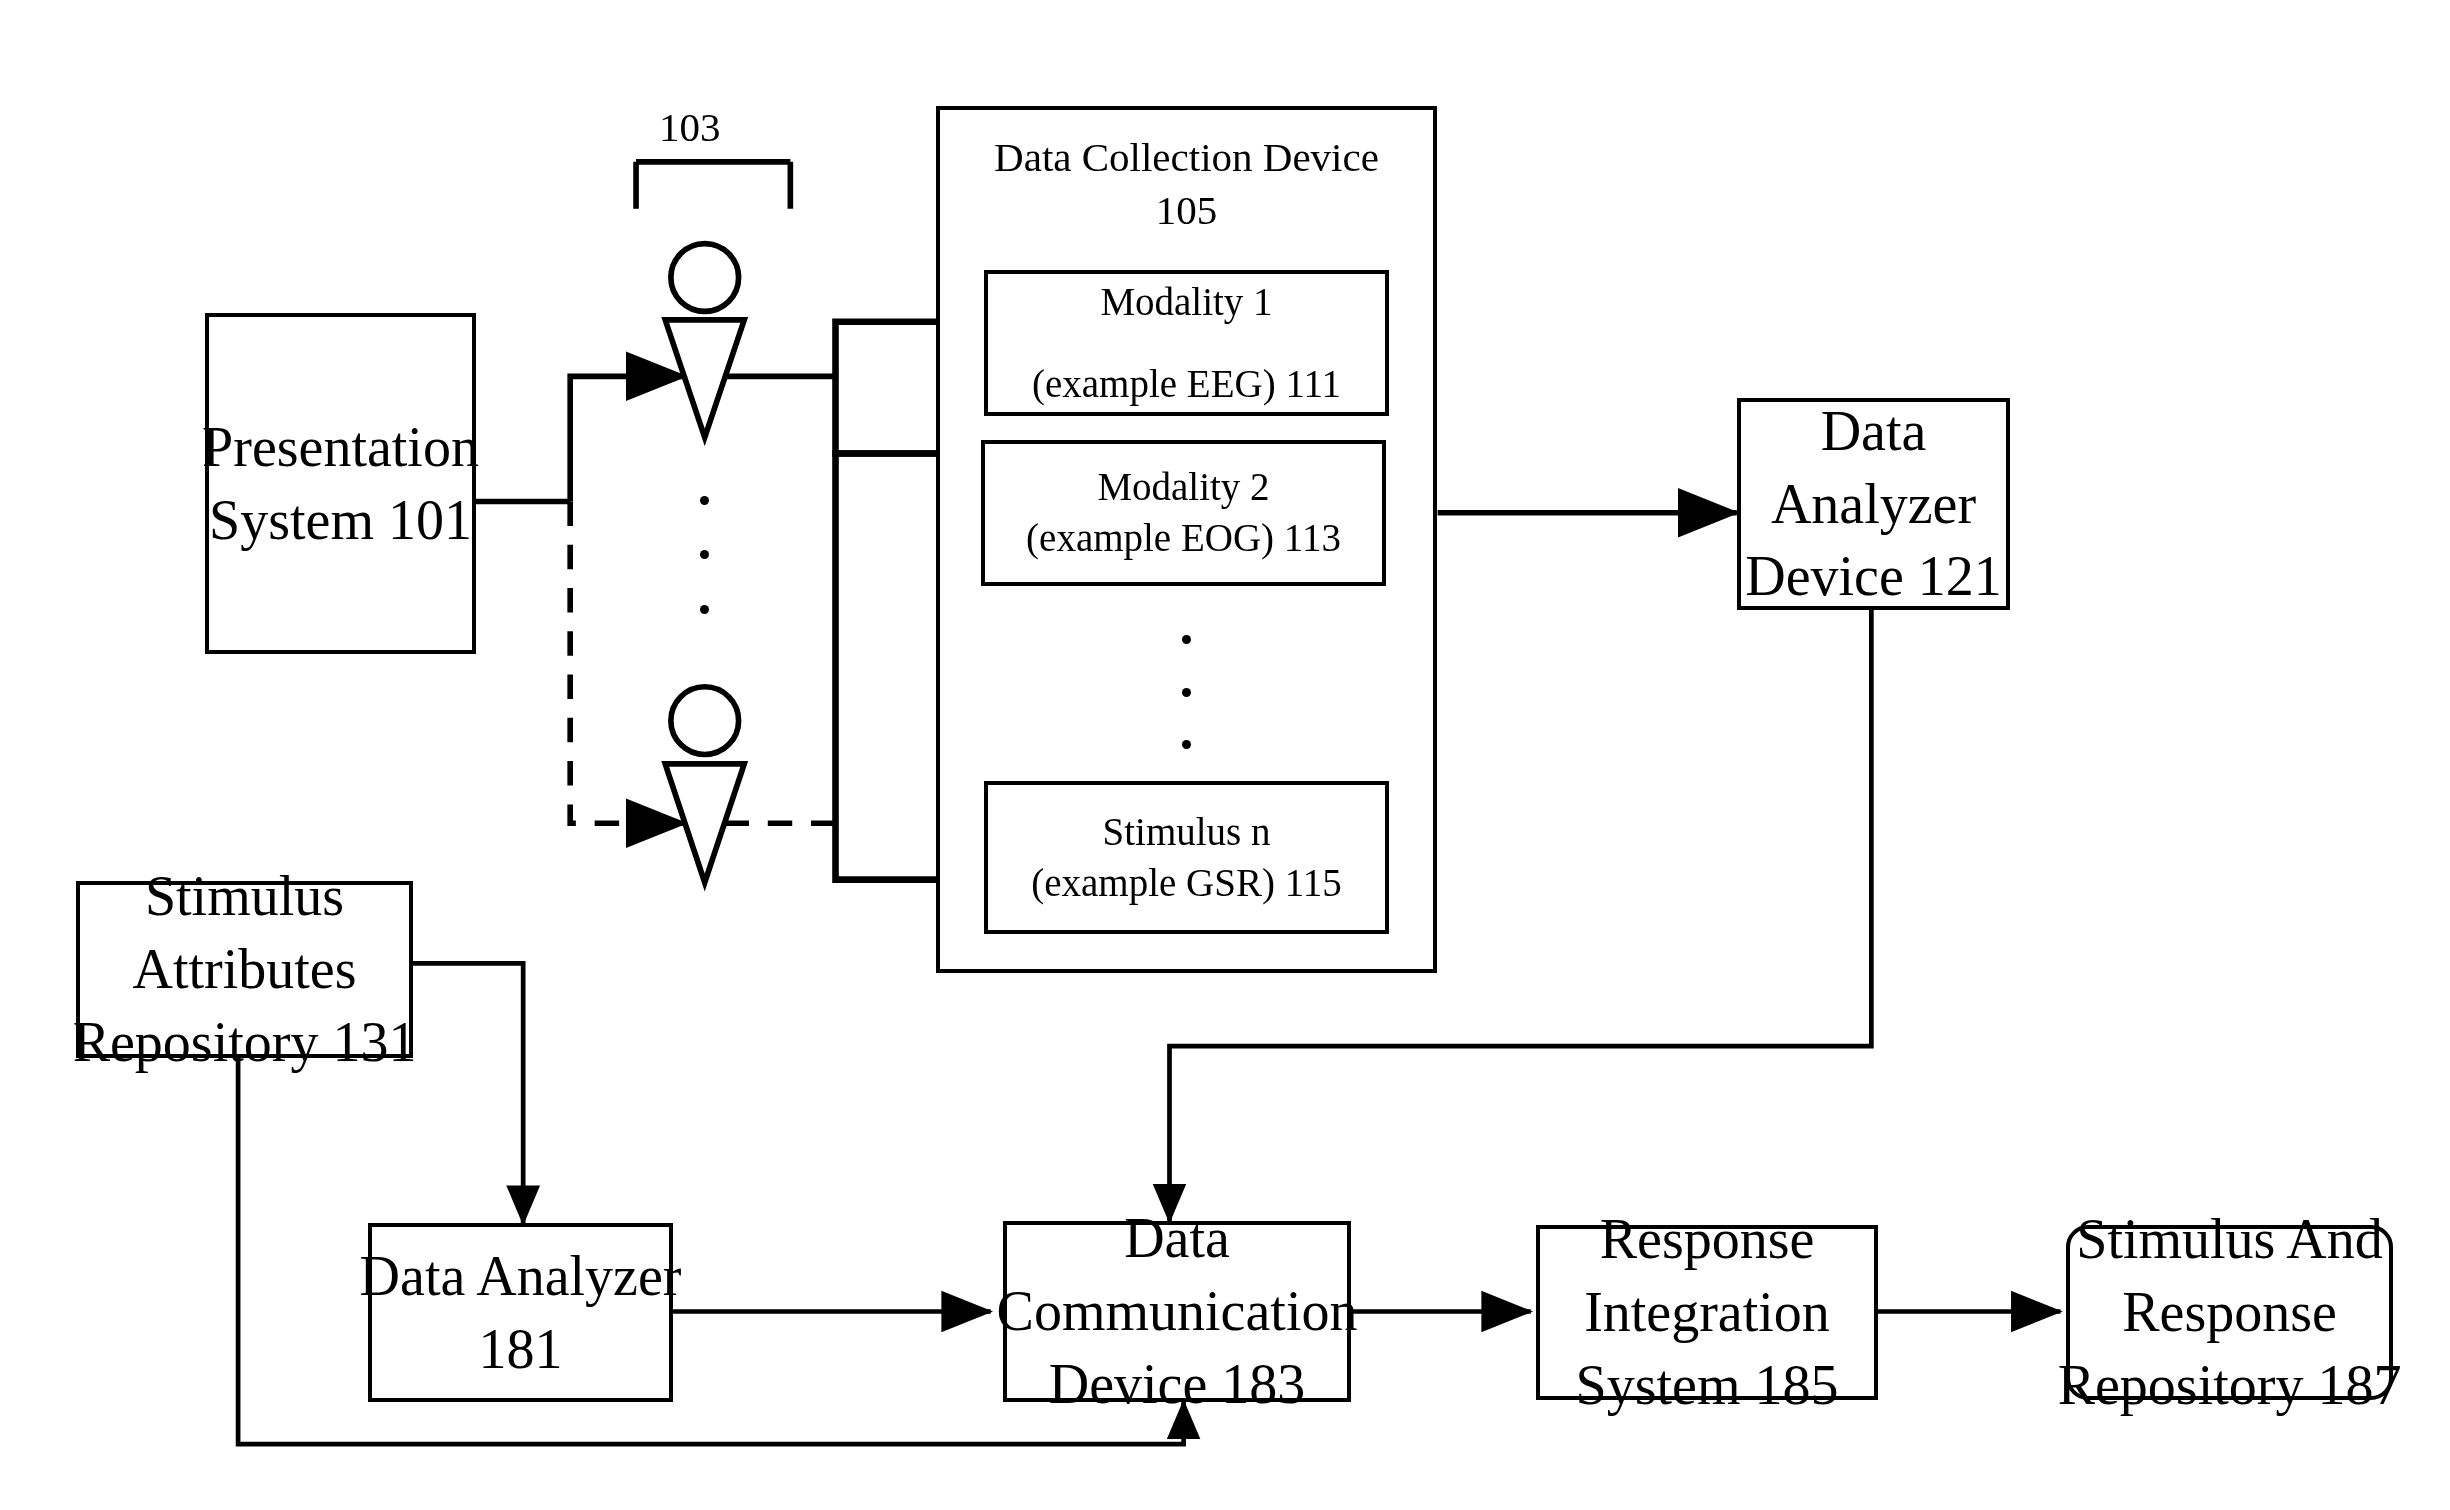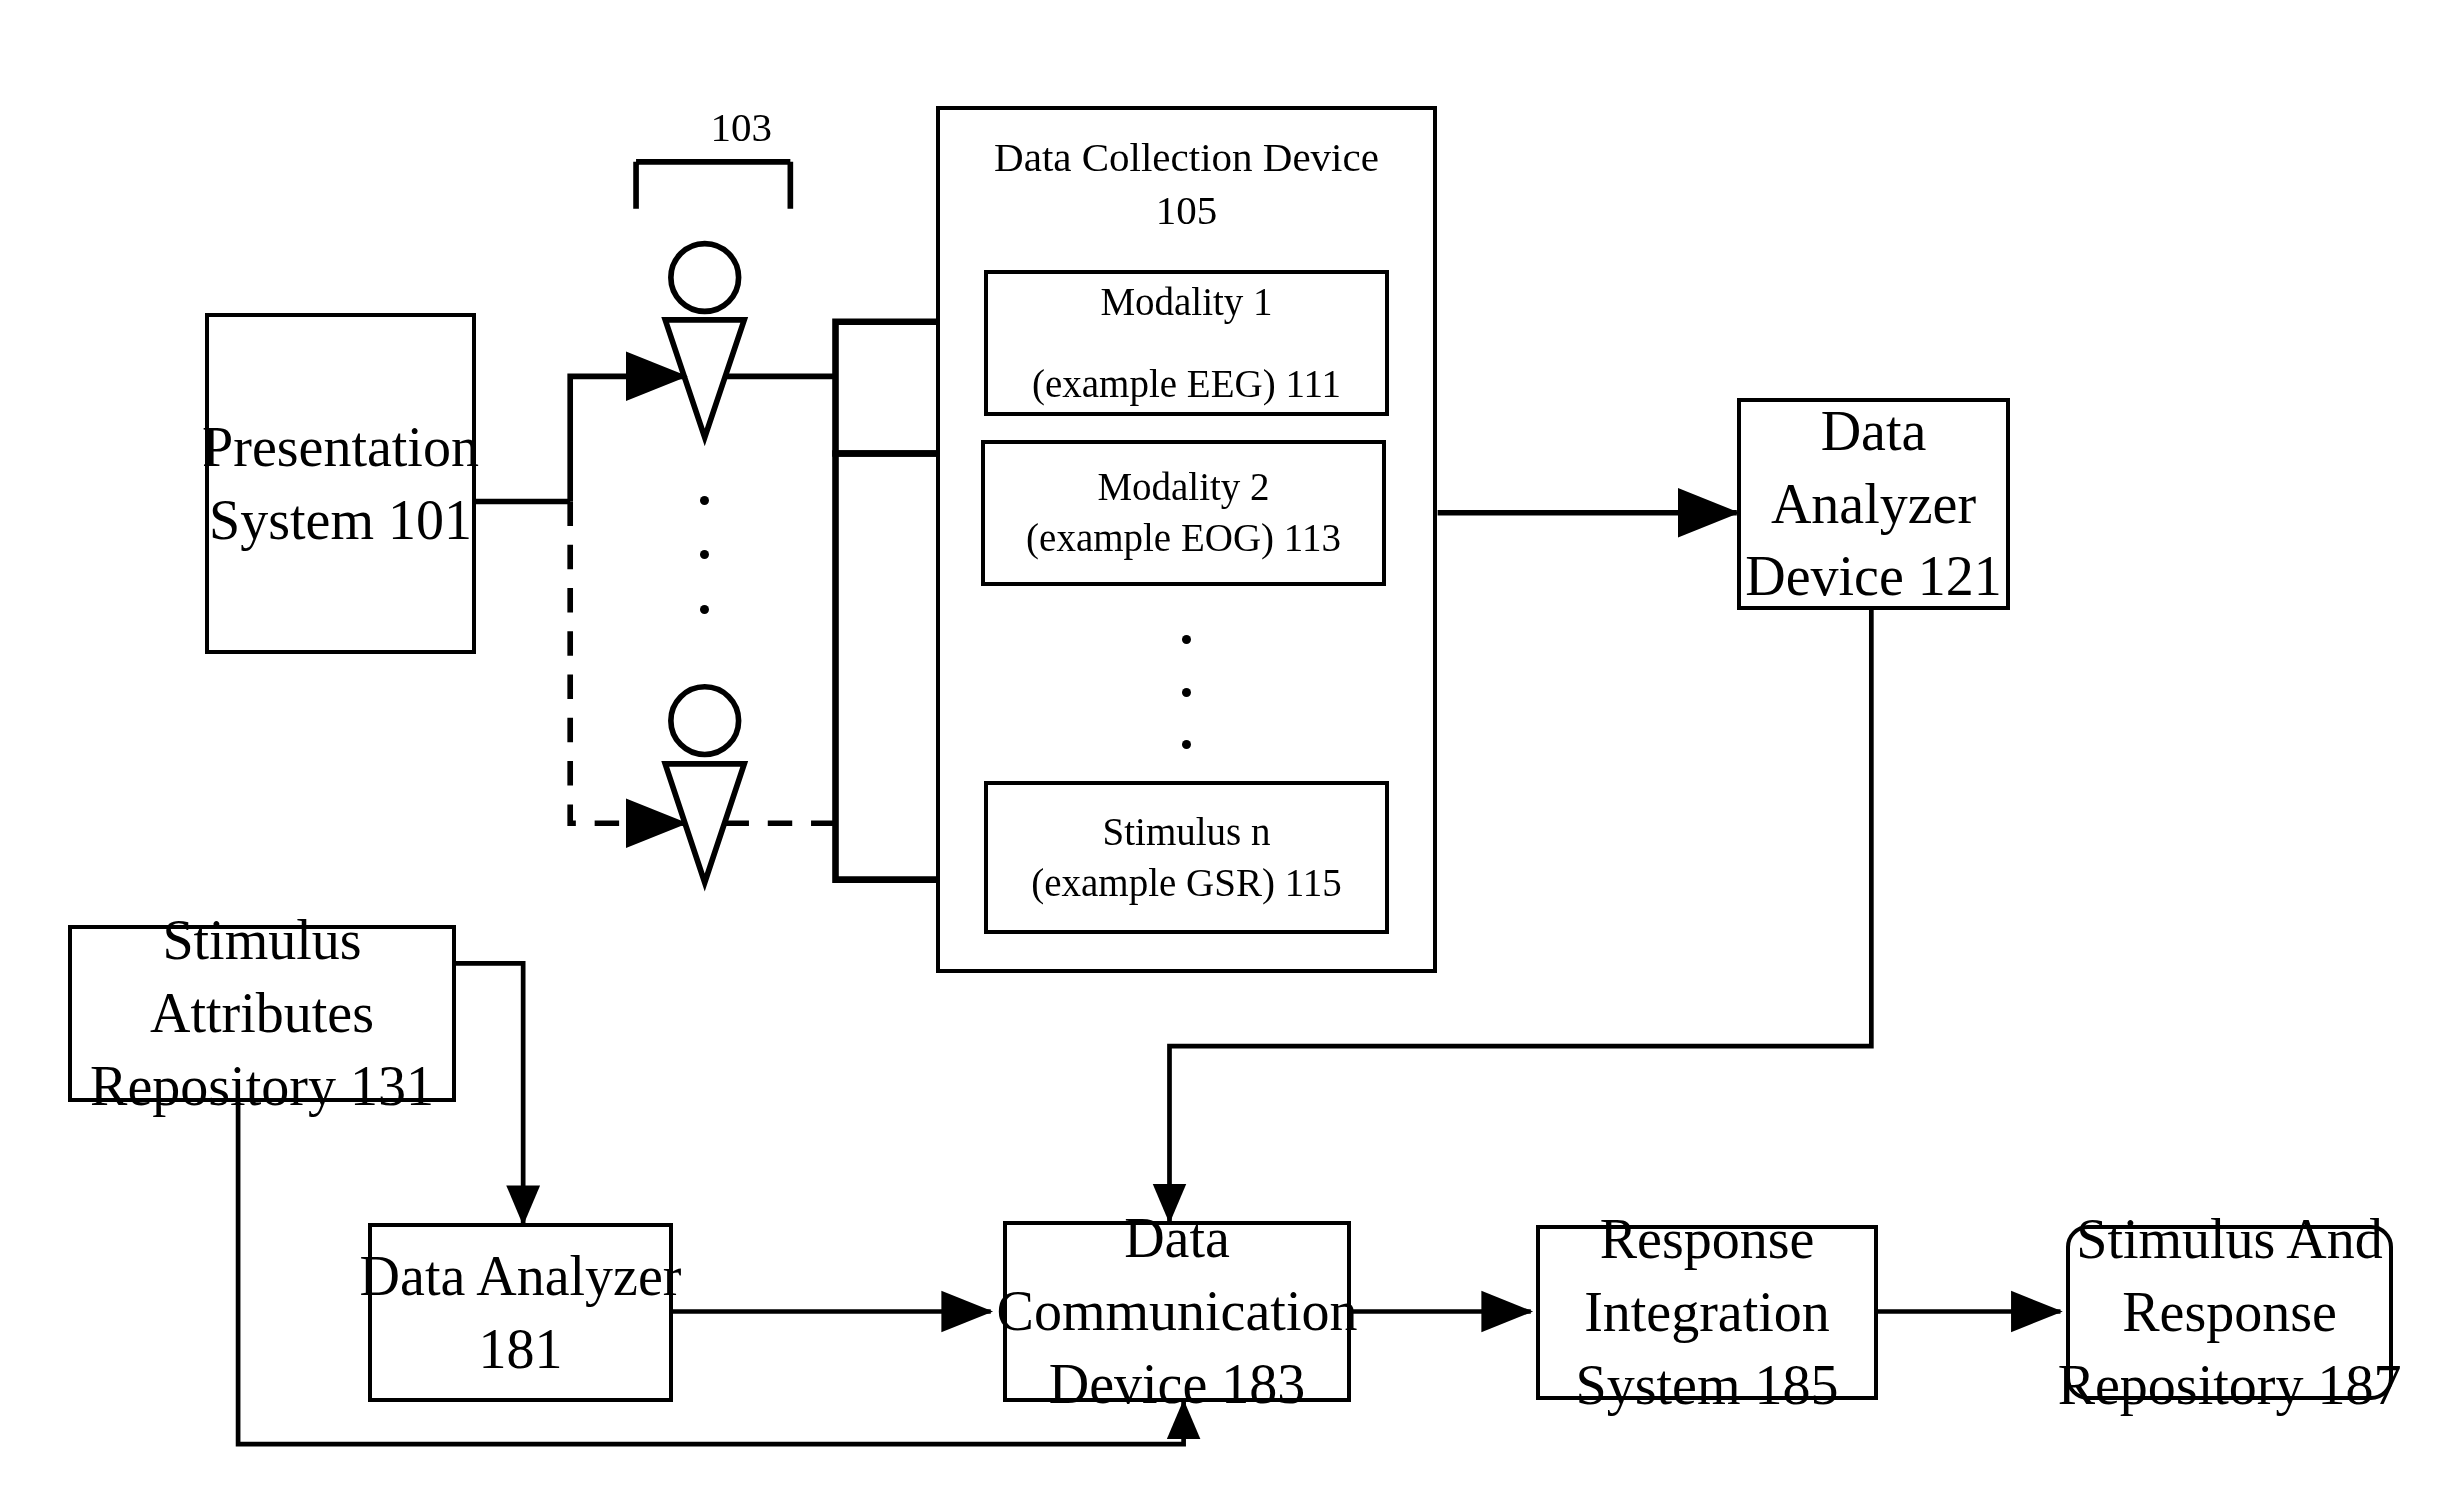--- a/index.html
+++ b/index.html
@@ -34,21 +34,21 @@
     align-items: center;
     justify-content: center;
     text-align: center;
     line-height: 1.30;
   }
   .box .line { display: block; white-space: nowrap; }
   .ref-u { }
   .label-free {
     position: absolute;
     white-space: nowrap;
-    text-align: right;
+    text-align: left;
   }
   .dot {
     position: absolute;
     width: 9.4px;
     height: 9.4px;
     background: #000;
     border-radius: 50%;
   }
   
   .fs-title { font-size: 41px; }
@@ -168,21 +168,21 @@
     <span class="line">Stimulus n</span>
     <span class="line"><span>(example GSR) </span><span class="ref-u">115</span></span>
   </div>
 
   <div class="box fs-box" style="left:1737px; top:398px; width:273px; height:212px;">
     <span class="line">Data</span>
     <span class="line">Analyzer</span>
     <span class="line">Device 121</span>
   </div>
 
-  <div class="box fs-box" style="left:68px; top:881px; width:388px; height:177px;margin-top:44px;">
+  <div class="box fs-box" style="left:76px; top:881px; width:337px; height:177px;">
     <span class="line">Stimulus</span>
     <span class="line">Attributes</span>
     <span class="line">Repository 131</span>
   </div>
 
   <div class="box fs-box" style="left:368px; top:1223px; width:305px; height:179px;">
     <span class="line">Data Analyzer</span>
     <span class="line">181</span>
   </div>
 

